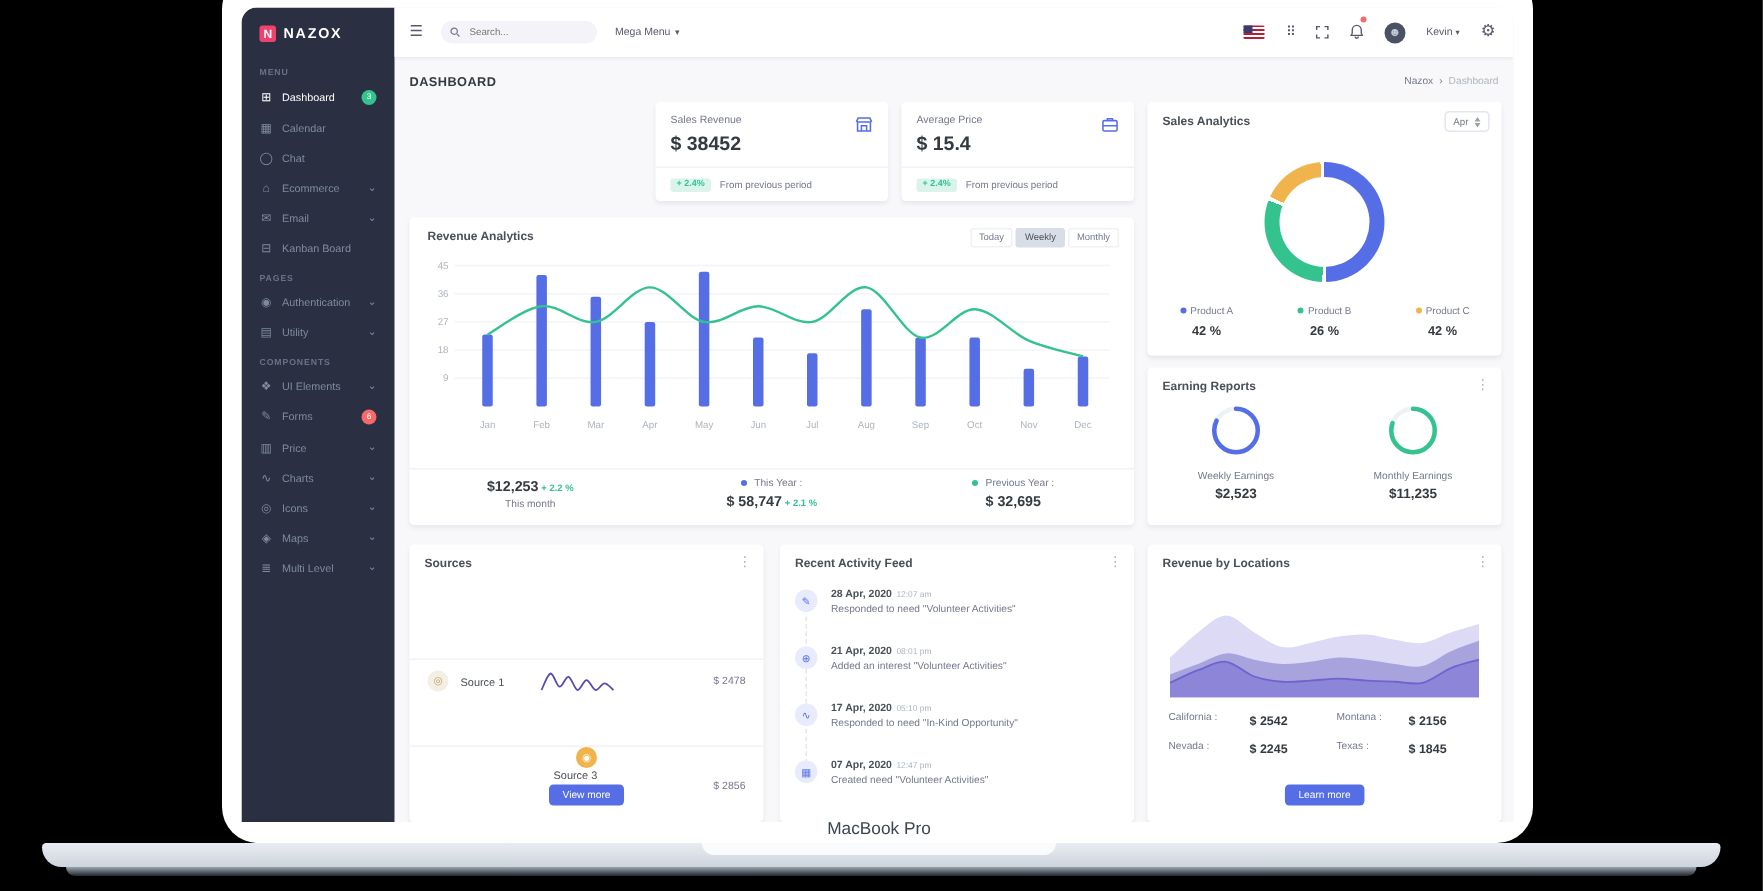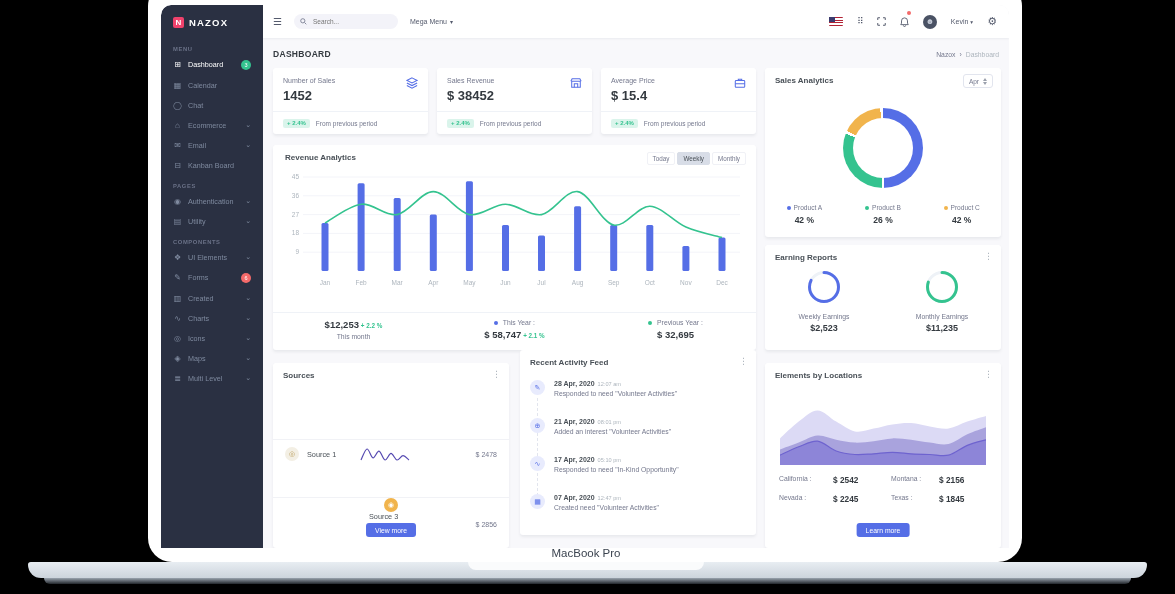--- a/index.html
+++ b/index.html
@@ -179,21 +179,21 @@
         <span class="lbl">UI Elements</span>
         <span class="chev">⌄</span>
       </div>
       <div class="side-item">
         <span class="ic">✎</span>
         <span class="lbl">Forms</span>
         <span class="pill red">6</span>
       </div>
       <div class="side-item">
         <span class="ic">▥</span>
-        <span class="lbl">Created</span>
+        <span class="lbl">Price</span>
         <span class="chev">⌄</span>
       </div>
       <div class="side-item">
         <span class="ic">∿</span>
         <span class="lbl">Charts</span>
         <span class="chev">⌄</span>
       </div>
       <div class="side-item">
         <span class="ic">◎</span>
         <span class="lbl">Icons</span>
@@ -248,32 +248,20 @@
 
     <div class="crumb-row">
       <span class="page-title">DASHBOARD</span>
       <span class="crumbs">
         <span>Nazox</span>
         <span>›</span>
         <span class="cur">Dashboard</span>
       </span>
     </div>
 
-    <div class="card stat-card" style="left:112px;top:63px;">
-      <span class="t">Number of Sales</span>
-      <span class="v">1452</span>
-      <svg class="ic" width="12" height="12" viewBox="0 0 14 14">
-        <path d="M7 1l6 3-6 3-6-3z" fill="none" stroke="#556ee6" stroke-width="1.2"></path>
-        <path d="M1 7l6 3 6-3M1 10l6 3 6-3" fill="none" stroke="#556ee6" stroke-width="1.2"></path>
-      </svg>
-      <div class="stat-foot">
-        <span class="badge-soft">+ 2.4%</span>
-        <span>From previous period</span>
-      </div>
-    </div>
     <div class="card stat-card" style="left:276px;top:63px;">
       <span class="t">Sales Revenue</span>
       <span class="v">$ 38452</span>
       <svg class="ic" width="12" height="12" viewBox="0 0 14 14">
         <path d="M2 5h10v7H2z" fill="none" stroke="#556ee6" stroke-width="1.2"></path>
         <path d="M1 5l1.5-3h9L13 5M5 12V8h4v4" fill="none" stroke="#556ee6" stroke-width="1.2"></path>
       </svg>
       <div class="stat-foot">
         <span class="badge-soft">+ 2.4%</span>
         <span>From previous period</span>
@@ -420,21 +408,21 @@
         <span class="src-ic" style="background:#f1b44c;color:#fff;">◉</span>
         <span class="src-lbl">Source 3</span>
         <svg id="spark-2" width="52" height="15" viewBox="0 0 52 15">
             <path d="M2.0,5.1C3.0,6.2 6.0,11.2 8.0,11.4C10.0,11.7 12.0,6.5 14.0,6.7C16.0,7.0 18.0,13.0 20.0,13.0C22.0,13.0 24.0,7.0 26.0,6.7C28.0,6.5 30.0,11.4 32.0,11.4C34.0,11.4 36.0,6.7 38.0,6.7C40.0,6.7 42.0,12.2 44.0,11.4C46.0,10.6 49.0,3.6 50.0,2.0" fill="none" stroke="#564ab1" stroke-width="1.2"></path>
           </svg>
         <span class="src-val">$ 2856</span>
       </div>
       <button class="btn-primary" style="top:160px;">View more</button>
     </div>
 
-    <div class="card" style="left:359px;top:345px;width:236px;height:185px;">
+    <div class="card" style="left:359px;top:358px;width:236px;height:185px;">
       <span class="card-title" style="position:absolute;left:10px;top:8px;">Recent Activity Feed</span>
       <span class="kebab">⋮</span>
       <div class="feed-line"></div>
       <div class="feed-item" style="top:30px;">
         <span class="feed-ic">✎</span>
         <div class="feed-date"><span>28 Apr, 2020</span><span class="feed-time">12:07 am</span></div>
         <div class="feed-text">Responded to need "Volunteer Activities"</div>
       </div>
       <div class="feed-item" style="top:68px;">
         <span class="feed-ic">⊕</span>
@@ -447,21 +435,21 @@
         <div class="feed-text">Responded to need "In-Kind Opportunity"</div>
       </div>
       <div class="feed-item" style="top:144px;">
         <span class="feed-ic">▦</span>
         <div class="feed-date"><span>07 Apr, 2020</span><span class="feed-time">12:47 pm</span></div>
         <div class="feed-text">Created need "Volunteer Activities"</div>
       </div>
     </div>
 
     <div class="card" style="left:604px;top:358px;width:236px;height:185px;">
-      <span class="card-title" style="position:absolute;left:10px;top:8px;">Elements by Locations</span>
+      <span class="card-title" style="position:absolute;left:10px;top:8px;">Revenue by Locations</span>
       <span class="kebab">⋮</span>
       <svg id="loc-chart" width="206" height="70" viewBox="0 0 206 70" style="position:absolute;left:15px;top:32px;">
           <path d="M0.0,43.4C3.1,40.6 12.5,31.3 18.7,26.6C25.0,21.9 31.2,15.4 37.5,15.4C43.7,15.4 49.9,23.1 56.2,26.6C62.4,30.1 68.7,35.2 74.9,36.4C81.2,37.6 87.4,34.8 93.6,33.6C99.9,32.4 106.1,30.3 112.4,29.4C118.6,28.5 124.8,27.7 131.1,28.0C137.3,28.3 143.6,30.6 149.8,31.5C156.1,32.4 162.3,34.4 168.5,33.6C174.8,32.8 181.0,28.7 187.3,26.6C193.5,24.5 202.9,21.9 206.0,21.0 L206,70 L0,70 Z" fill="#dcdaf5"></path>
           <path d="M0.0,54.6C3.1,53.4 12.5,49.9 18.7,47.6C25.0,45.3 31.2,41.1 37.5,40.6C43.7,40.1 49.9,43.6 56.2,44.8C62.4,46.0 68.7,47.4 74.9,47.6C81.2,47.8 87.4,46.9 93.6,46.2C99.9,45.5 106.1,43.6 112.4,43.4C118.6,43.2 124.8,44.1 131.1,44.8C137.3,45.5 143.6,46.9 149.8,47.6C156.1,48.3 162.3,50.4 168.5,49.0C174.8,47.6 181.0,42.0 187.3,39.2C193.5,36.4 202.9,33.4 206.0,32.2 L206,70 L0,70 Z" fill="#a9a3dd"></path>
           <path d="M0.0,60.2C3.1,58.8 12.5,54.1 18.7,51.8C25.0,49.5 31.2,45.5 37.5,46.2C43.7,46.9 49.9,53.8 56.2,56.0C62.4,58.2 68.7,59.0 74.9,59.5C81.2,60.0 87.4,59.1 93.6,58.8C99.9,58.4 106.1,57.4 112.4,57.4C118.6,57.4 124.8,58.4 131.1,58.8C137.3,59.1 143.6,59.3 149.8,59.5C156.1,59.7 162.3,61.7 168.5,60.2C174.8,58.7 181.0,53.0 187.3,50.4C193.5,47.8 202.9,45.7 206.0,44.8 L206,70 L0,70 Z" fill="#8d85d8"></path>
           <path d="M0.0,60.2C3.1,58.8 12.5,54.1 18.7,51.8C25.0,49.5 31.2,45.5 37.5,46.2C43.7,46.9 49.9,53.8 56.2,56.0C62.4,58.2 68.7,59.0 74.9,59.5C81.2,60.0 87.4,59.1 93.6,58.8C99.9,58.4 106.1,57.4 112.4,57.4C118.6,57.4 124.8,58.4 131.1,58.8C137.3,59.1 143.6,59.3 149.8,59.5C156.1,59.7 162.3,61.7 168.5,60.2C174.8,58.7 181.0,53.0 187.3,50.4C193.5,47.8 202.9,45.7 206.0,44.8" fill="none" stroke="#6e63cf" stroke-width="1.2"></path>
         </svg>
       <div class="loc-stats">
         <span>California :</span>
         <span class="val">$ 2542</span>

